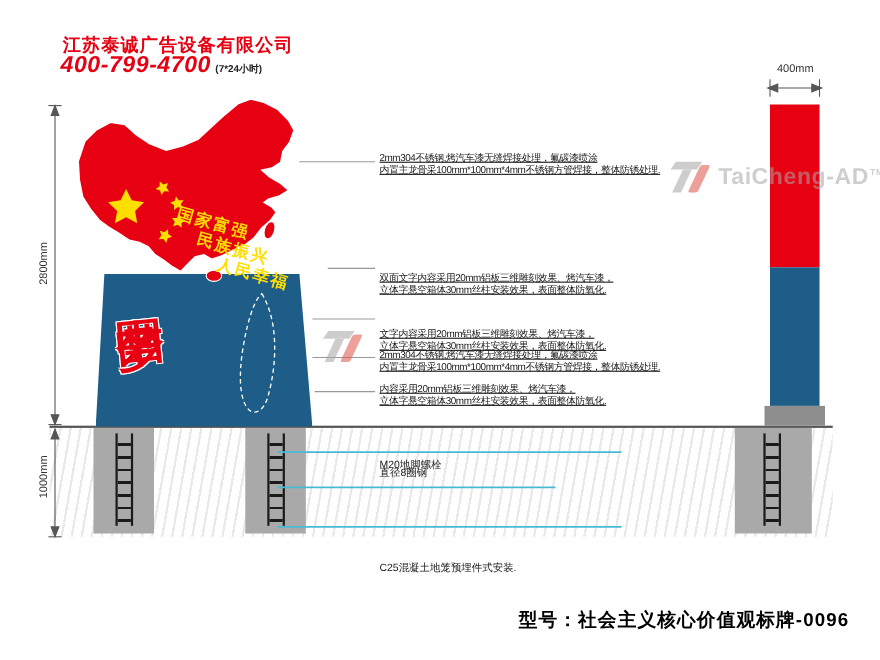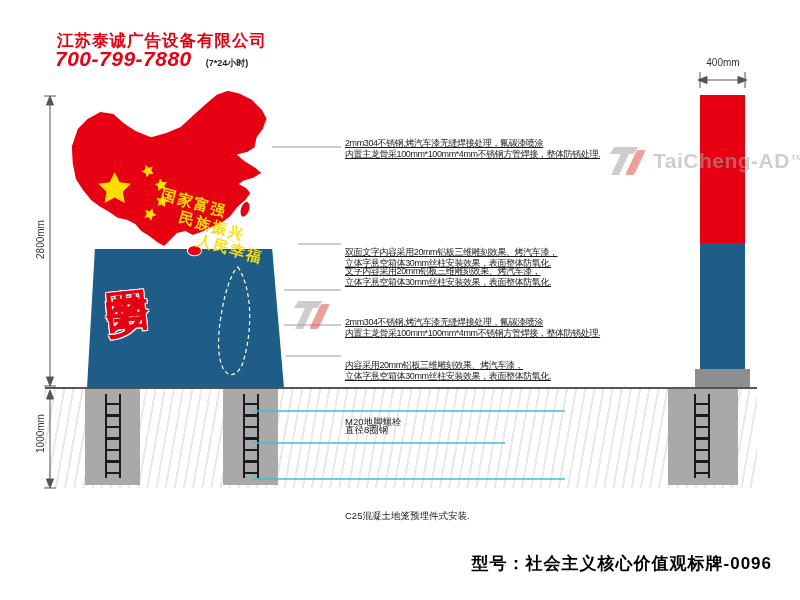--- a/index.html
+++ b/index.html
@@ -13,21 +13,21 @@
   .abs { position: absolute; }
 
   
   .company {
     position: absolute; left: 57px; top: 30px;
     font-size: 16.5px; font-weight: bold; color: #e60012; letter-spacing: 1px;
     white-space: nowrap; z-index: 8;
   }
   .phone-row { position: absolute; left: 55px; top: 47px; z-index: 8; white-space: nowrap; }
   .phone { font-size: 21px; font-weight: bold; color: #e60012; font-style: italic; letter-spacing: 0.5px; }
-  .hotline-note { font-size: 9px; font-weight: bold; color: #222; margin-left: 14px; }
+  .hotline-note { font-size: 9px; font-weight: bold; color: #222; margin-left: 4px; }
 
   
   .base {
     position: absolute; left: 87px; top: 249px; width: 197px; height: 139px;
     background: #1e5d88; z-index: 2;
     clip-path: polygon(4% 0, 94% 0, 100% 100%, 0 100%);
   }
   .dream {
     position: absolute; left: 99px; top: 255px; z-index: 5;
     writing-mode: vertical-rl; text-orientation: upright;
@@ -88,21 +88,21 @@
   }
   svg { display: block; }
 </style>
 </head>
 <body>
 
 <div class="abs" style="left:0;top:0;width:800px;height:600px">
 
   <div class="company">江苏泰诚广告设备有限公司</div>
   <div class="phone-row">
-    <span class="phone">700-799-7880</span><span class="hotline-note">(7*24小时)</span>
+    <span class="phone">400-799-4700</span><span class="hotline-note">(7*24小时)</span>
   </div>
 
   <div class="ground"></div>
 
   <div class="pier" style="left:85px;width:55px">
     <div class="ladder"></div>
   </div>
   <div class="pier" style="left:223px;width:55px">
     <div class="ladder"></div>
   </div>
@@ -143,29 +143,29 @@
   <div class="dim" style="left:697px;top:57px;width:52px">400mm</div>
 
   <div class="ann" style="left:345px;top:138px">
     <div>2mm304不锈钢,烤汽车漆无缝焊接处理，氟碳漆喷涂</div>
     <div>内置主龙骨采100mm*100mm*4mm不锈钢方管焊接，整体防锈处理.</div>
   </div>
   <div class="ann" style="left:345px;top:247px">
     <div>双面文字内容采用20mm铝板三维雕刻效果、烤汽车漆，</div>
     <div>立体字悬空箱体30mm丝柱安装效果，表面整体防氧化.</div>
   </div>
-  <div class="ann" style="left:345px;top:266px">
+  <div class="ann" style="left:345px;top:298px">
     <div>文字内容采用20mm铝板三维雕刻效果、烤汽车漆，</div>
     <div>立体字悬空箱体30mm丝柱安装效果，表面整体防氧化.</div>
   </div>
   <div class="ann" style="left:345px;top:317px">
     <div>2mm304不锈钢,烤汽车漆无缝焊接处理，氟碳漆喷涂</div>
     <div>内置主龙骨采100mm*100mm*4mm不锈钢方管焊接，整体防锈处理.</div>
   </div>
-  <div class="ann" style="left:345px;top:360px">
+  <div class="ann" style="left:345px;top:348px">
     <div>内容采用20mm铝板三维雕刻效果、烤汽车漆，</div>
     <div>立体字悬空箱体30mm丝柱安装效果，表面整体防氧化.</div>
   </div>
   <div class="lbl" style="left:345px;top:400px">M20地脚螺栓</div>
   <div class="lbl" style="left:345px;top:408px">直径8圈钢</div>
   <div class="lbl" style="left:345px;top:494px">C25混凝土地笼预埋件式安装.</div>
 
   <svg class="abs" style="left:0;top:0;width:800px;height:600px;z-index:6;pointer-events:none" viewBox="0 0 800 600">
     <g stroke="#999999" stroke-width="1">
       <line x1="272" y1="147" x2="341" y2="147"></line>

